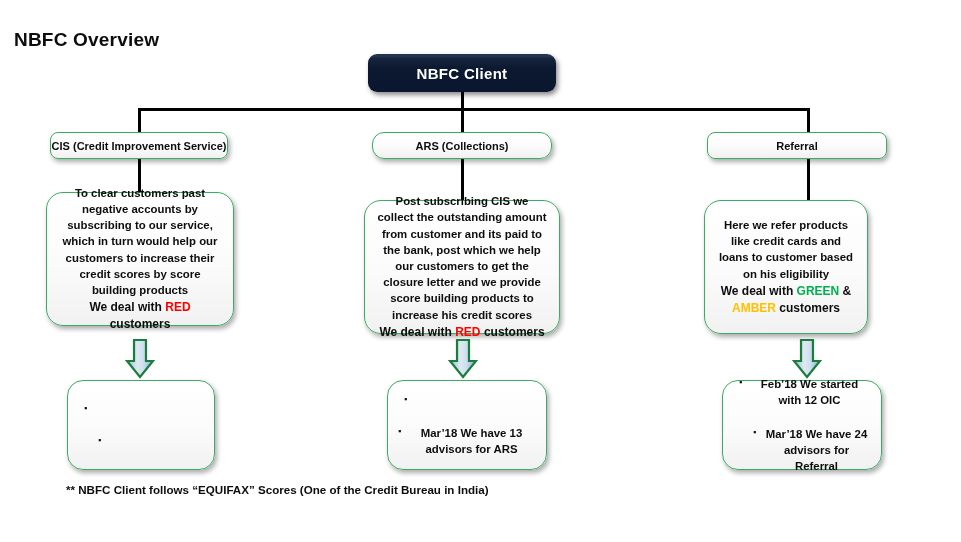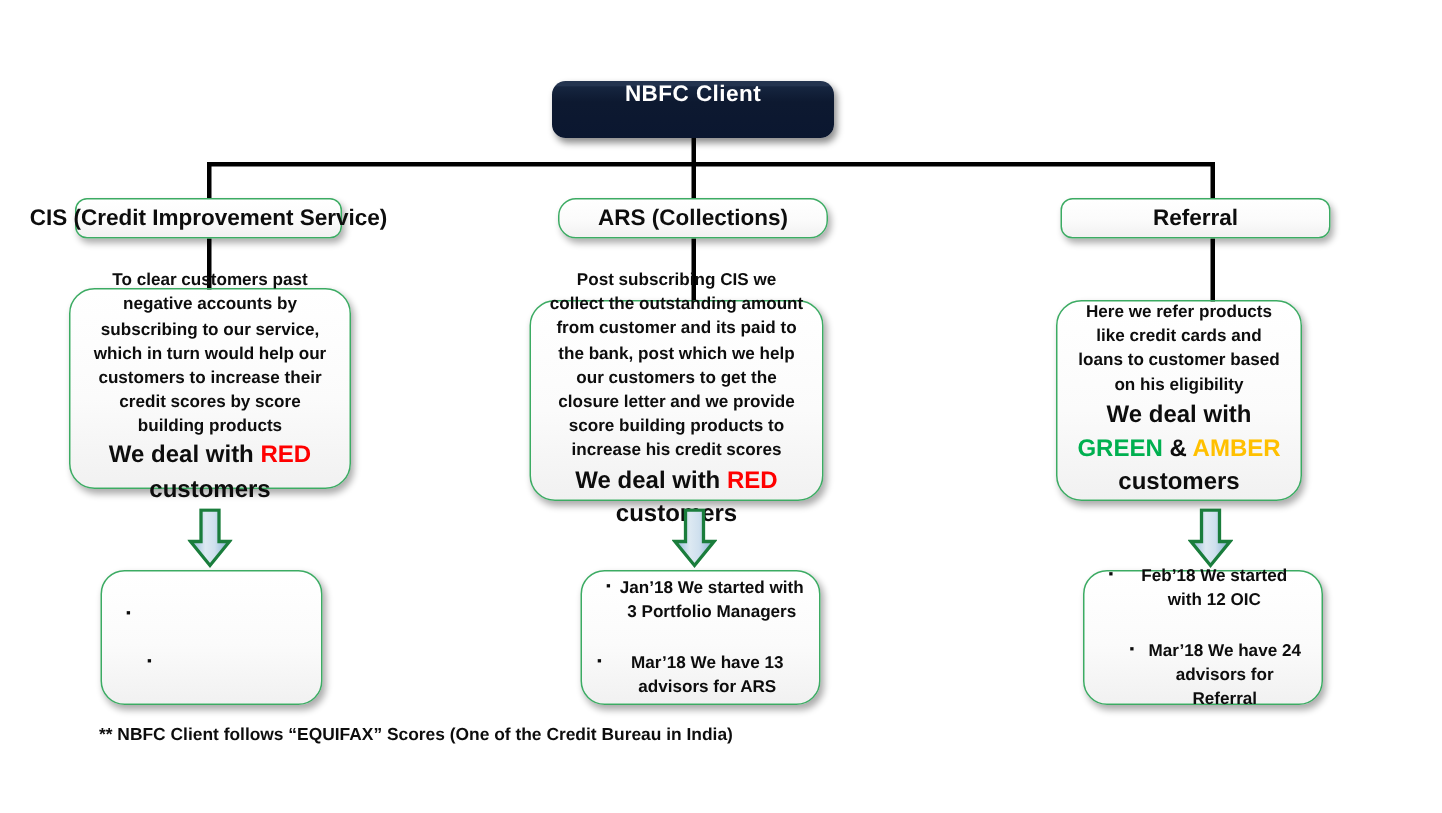--- a/index.html
+++ b/index.html
@@ -46,21 +46,21 @@
     top: 54px;
     width: 188px;
     height: 38px;
     border-radius: 9px;
     background: linear-gradient(to bottom,
         #24344f 0px, #24344f 3px,
         #16253f 4px, #0d1930 14px,
         #0b1730 100%);
     box-shadow: 2px 3px 5px rgba(0,0,0,0.45);
     display: flex;
-    align-items: flex-start;
+    align-items: center;
     justify-content: center;
   }
   #root-node .node-label {
     color: #ffffff;
     font-size: 15px;
     font-weight: bold;
     letter-spacing: 0.3px;
   }
 
   
@@ -75,21 +75,21 @@
 
   
   .header-card {
     height: 27px;
     border-radius: 8px;
     display: flex;
     align-items: center;
     justify-content: center;
   }
   .header-card .node-label {
-    font-size: 15px;
+    font-size: 11px;
     font-weight: bold;
     color: #0d0d0d;
     white-space: nowrap;
   }
 
   
   .desc-card {
     border-radius: 17px;
     display: flex;
     flex-direction: column;
@@ -100,21 +100,21 @@
   }
   .desc-card .desc-body {
     font-size: 11.4px;
     font-weight: bold;
     line-height: 1.42;
     text-align: center;
     color: #0d0d0d;
   }
   .desc-card .desc-tagline {
     margin-top: 1px;
-    font-size: 16px;
+    font-size: 12px;
     font-weight: bold;
     line-height: 1.42;
     text-align: center;
     color: #0d0d0d;
   }
   .kw-red   { color: #ff0000; }
   .kw-green { color: #00b050; }
   .kw-amber { color: #ffc000; }
 
   
@@ -166,20 +166,21 @@
     font-weight: bold;
     color: #0d0d0d;
     white-space: nowrap;
   }
 </style>
 </head>
 <body>
 
 <div id="slide">
 
+  <div id="page-title">NBFC Overview</div>
 
   <div id="root-node">
     <span class="node-label">NBFC Client</span>
   </div>
 
   <div class="conn conn-v" style="left:461px; top:92px; width:3px; height:17px;"></div>
 
   <div class="conn conn-h" style="left:138px; top:108px; width:672px; height:3px;"></div>
 
   <div class="conn conn-v" style="left:138px; top:108px; width:3px; height:24px;"></div>
@@ -221,37 +222,36 @@
     </div>
     <div class="stat-item stat-indent-2">
       <span class="stat-bullet">▪</span>
     </div>
   </div>
 
   <div class="card header-card" style="left:372px; top:132px; width:180px;border-radius:12px;">
     <span class="node-label">ARS (Collections)</span>
   </div>
 
-  <div class="card desc-card" style="left:353px; top:200px; width:196px; height:134px;">
+  <div class="card desc-card" style="left:364px; top:200px; width:196px; height:134px;">
     <div class="desc-body">Post subscribing CIS we collect the outstanding amount from customer and its paid to the bank, post which we help our customers to get the closure letter and we provide score building products to increase his credit scores</div>
     <div class="desc-tagline">
       <span>We deal with </span><span class="kw-red">RED</span><span> customers</span>
     </div>
   </div>
 
   <div class="down-arrow" style="left:448px; top:339px;">
     <svg width="30" height="40" viewBox="0 0 30 40">
       <polygon points="9,1 21,1 21,22 28,22 15,38 2,22 9,22" fill="url(#agrad1)" stroke="#1a7d3c" stroke-width="2.2"></polygon>
     </svg>
   </div>
 
   <div class="card stats-card" style="left:387px; top:380px; width:160px; height:90px;">
     <div class="stat-item stat-indent-1">
       <span class="stat-bullet">▪</span>
-      <span class="stat-text">Jan’18 We started with 3 Portfolio Managers</span>
     </div>
     <div class="stat-item stat-indent-3">
       <span class="stat-bullet">▪</span>
       <span class="stat-text">Mar’18 We have 13 advisors for ARS</span>
     </div>
   </div>
 
   <div class="card header-card" style="left:707px; top:132px; width:180px;">
     <span class="node-label">Referral</span>
   </div>

